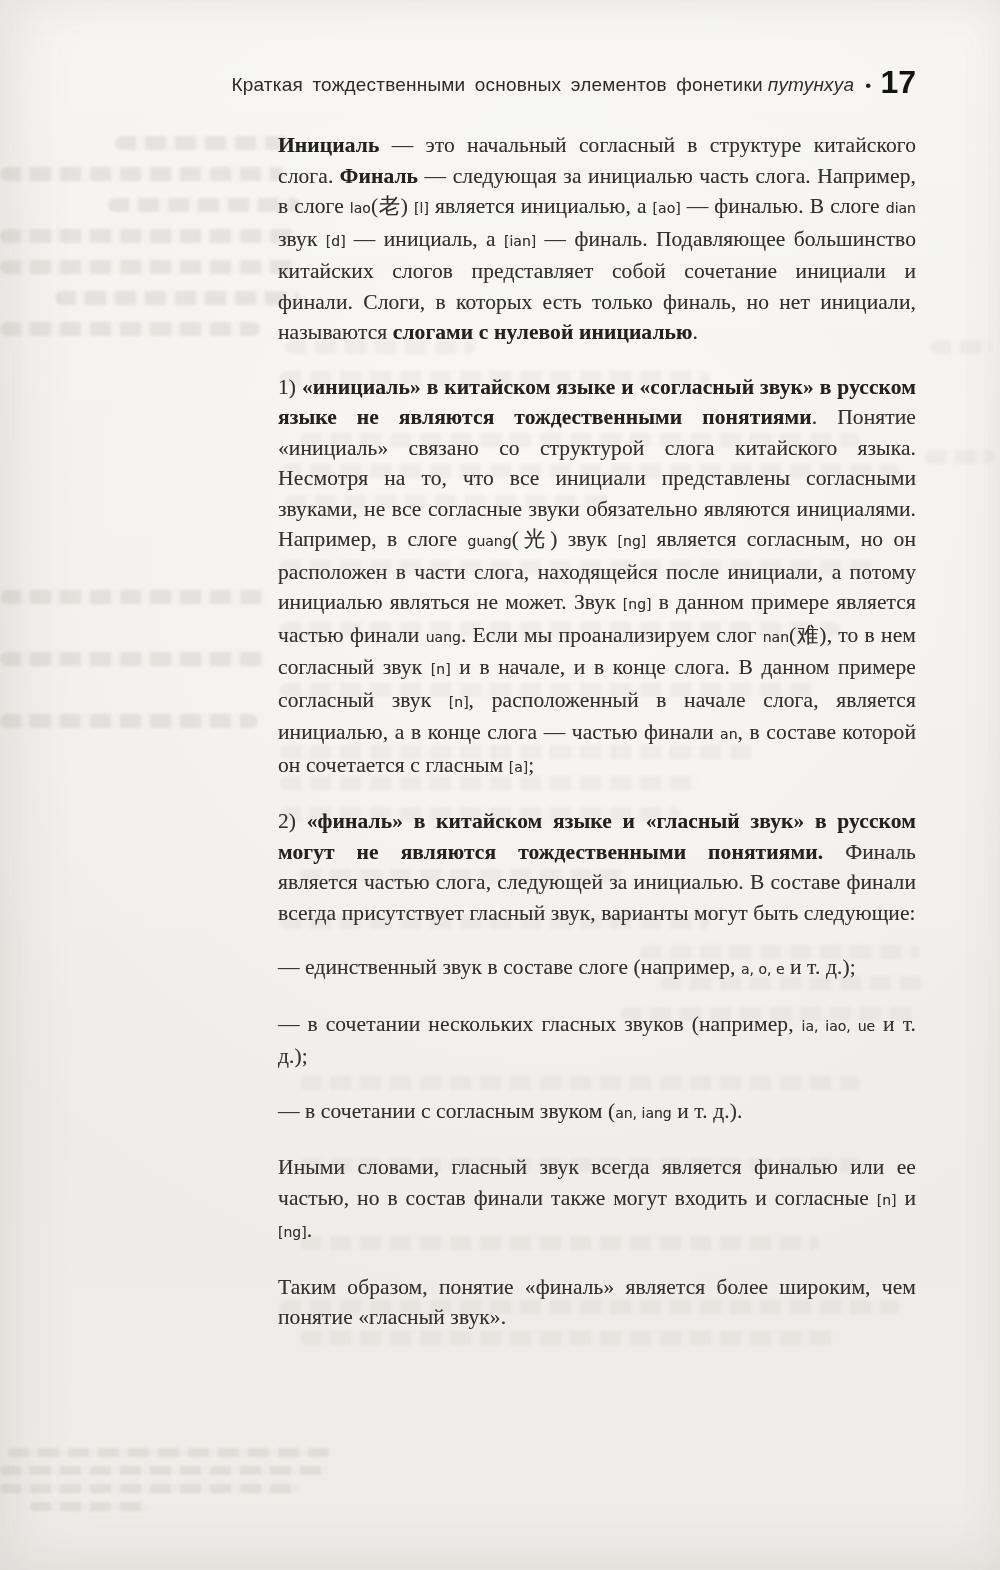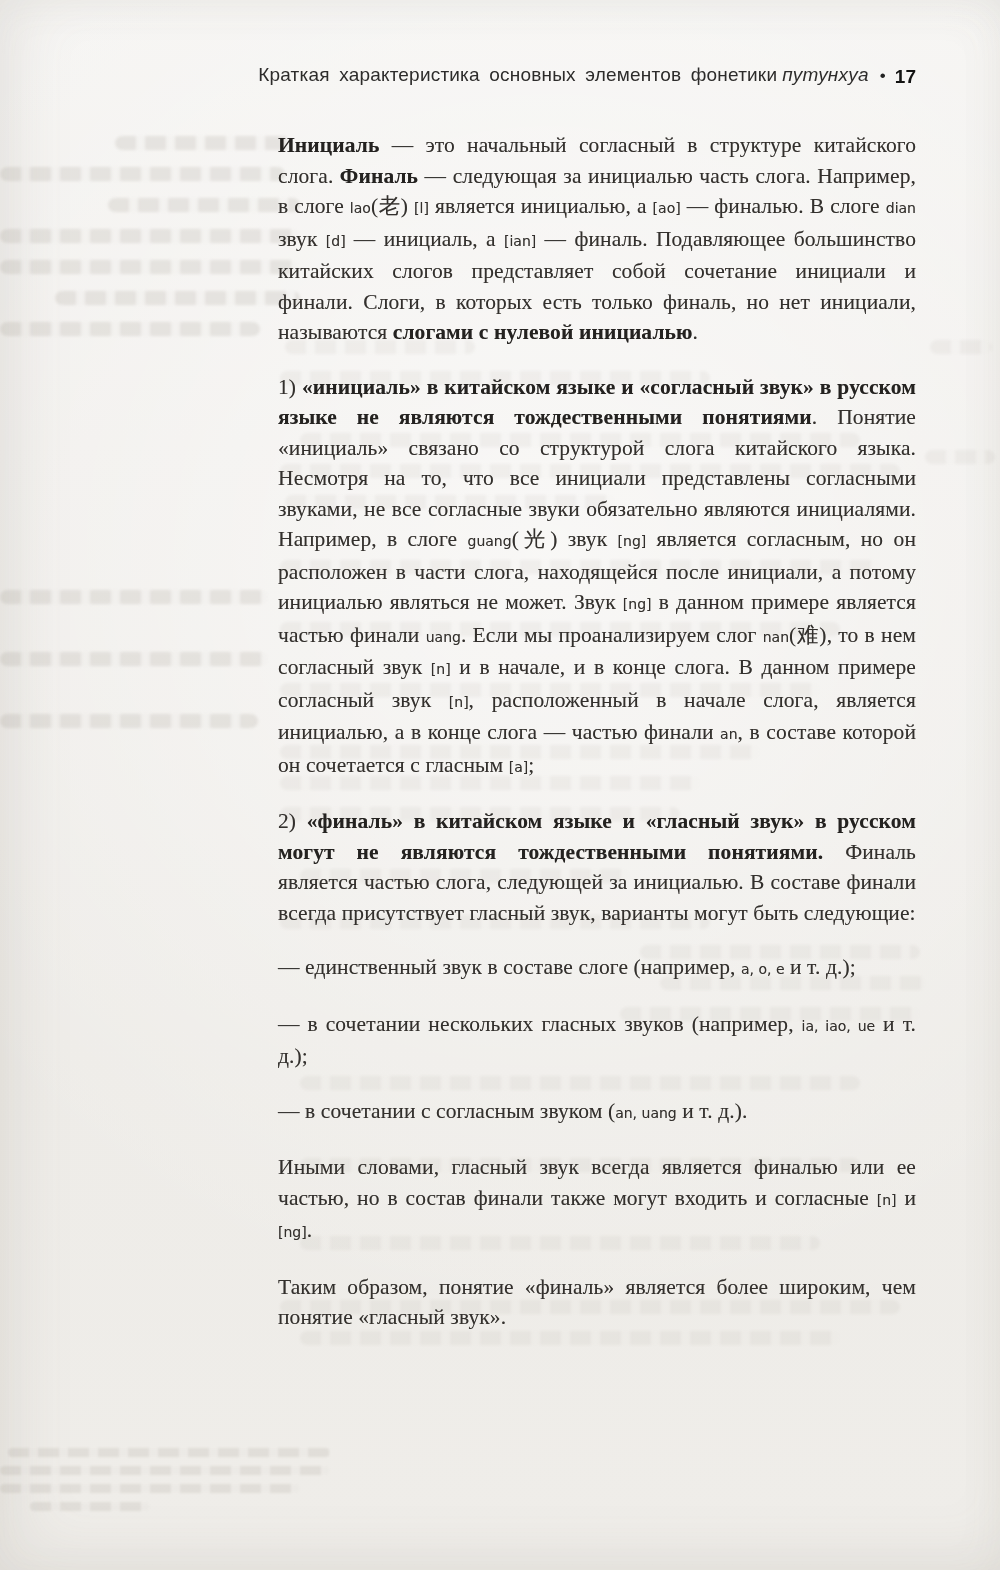--- a/index.html
+++ b/index.html
@@ -19,21 +19,21 @@
     box-shadow:inset 18px -12px 60px rgba(120,112,100,.10), inset -6px 6px 40px rgba(120,112,100,.05);
   }
   
   .header{
     position:absolute;left:0;top:64px;width:916px;text-align:right;
     font-family:"Liberation Sans", sans-serif;
     font-size:19px;color:#2d2c2b;letter-spacing:.2px;word-spacing:4px;white-space:nowrap;
   }
   .header .it{font-style:italic;margin-left:5px;}
   .header .dot{margin:0 9px 0 11px;font-size:17px;color:#222;}
-  .header .num{font-size:19px;font-weight:bold;color:#131312;letter-spacing:0;vertical-align:-2px;}
+  .header .num{font-size:32px;font-weight:bold;color:#131312;letter-spacing:0;vertical-align:-2px;}
   
   .column{
     position:absolute;left:278px;top:130px;width:638px;
     font-size:21.5px;line-height:30.5px;color:#33302d;
     text-align:justify;letter-spacing:.1px;
   }
   .para{margin:0 0 24px 0;text-shadow:0 0 .5px rgba(40,36,32,.35);}
   .para:last-child{margin-bottom:0;}
   .bold{font-weight:bold;color:#242220;}
   .pinyin{font-family:"DejaVu Sans", sans-serif;font-size:14px;letter-spacing:0;}
@@ -88,27 +88,27 @@
       <div class="g f" style="left: 300px; top: 1236px; width: 520px;"></div>
       <div class="g f" style="left: 280px; top: 1300px; width: 620px;"></div>
       <div class="g f" style="left: 300px; top: 1331px; width: 540px;"></div>
       <div class="g s" style="left: 8px; top: 1448px; width: 322px;"></div>
       <div class="g s" style="left: 0px; top: 1466px; width: 330px;"></div>
       <div class="g s" style="left: 0px; top: 1484px; width: 300px;"></div>
       <div class="g s f" style="left: 30px; top: 1502px; width: 120px;"></div>
     </div>
 
   <div class="header">
-    <span>Краткая характеристика основных элементов фонетики</span><span class="it">путунхуа</span><span class="dot">•</span><span class="num">17</span>
+    <span>Краткая тождественными основных элементов фонетики</span><span class="it">путунхуа</span><span class="dot">•</span><span class="num">17</span>
   </div>
 
   <div class="column">
       <div class="para"><span class="bold">Инициаль</span><span> — это начальный согласный в структуре китайского слога. </span><span class="bold">Финаль</span><span> — следующая за инициалью часть слога. Например, в слоге </span><span class="pinyin">lao</span><span>(老) </span><span class="pinyin">[l]</span><span> является инициалью, а </span><span class="pinyin">[ao]</span><span> — финалью. В слоге </span><span class="pinyin">dian</span><span> звук </span><span class="pinyin">[d]</span><span> — инициаль, а </span><span class="pinyin">[ian]</span><span> — финаль. Подавляющее большинство китайских слогов представляет собой сочетание инициали и финали. Слоги, в которых есть только финаль, но нет инициали, называются </span><span class="bold">слогами с нулевой инициалью</span><span>.</span></div>
       <div class="para"><span>1) </span><span class="bold">«инициаль» в китайском языке и «согласный звук» в русском языке не являются тождественными понятиями</span><span>. Понятие «инициаль» связано со структурой слога китайского языка. Несмотря на то, что все инициали представлены согласными звуками, не все согласные звуки обязательно являются инициалями. Например, в слоге </span><span class="pinyin">guang</span><span>(光) звук </span><span class="pinyin">[ng]</span><span> является согласным, но он расположен в части слога, находящейся после инициали, а потому инициалью являться не может. Звук </span><span class="pinyin">[ng]</span><span> в данном примере является частью финали </span><span class="pinyin">uang</span><span>. Если мы проанализируем слог </span><span class="pinyin">nan</span><span>(难), то в нем согласный звук </span><span class="pinyin">[n]</span><span> и в начале, и в конце слога. В данном примере согласный звук </span><span class="pinyin">[n]</span><span>, расположенный в начале слога, является инициалью, а в конце слога — частью финали </span><span class="pinyin">an</span><span>, в составе которой он сочетается с гласным </span><span class="pinyin">[a]</span><span>;</span></div>
       <div class="para"><span>2) </span><span class="bold">«финаль» в китайском языке и «гласный звук» в русском могут не являются тождественными понятиями.</span><span> Финаль является частью слога, следующей за инициалью. В составе финали всегда присутствует гласный звук, варианты могут быть следующие:</span></div>
       <div class="para"><span>— единственный звук в составе слоге (например, </span><span class="pinyin">a, o, e</span><span> и т. д.);</span></div>
       <div class="para"><span>— в сочетании нескольких гласных звуков (например, </span><span class="pinyin">ia, iao, ue</span><span> и т. д.);</span></div>
-      <div class="para"><span>— в сочетании с согласным звуком (</span><span class="pinyin">an, uang</span><span> и т. д.).</span></div>
+      <div class="para"><span>— в сочетании с согласным звуком (</span><span class="pinyin">an, iang</span><span> и т. д.).</span></div>
       <div class="para"><span>Иными словами, гласный звук всегда является финалью или ее частью, но в состав финали также могут входить и согласные </span><span class="pinyin">[n]</span><span> и </span><span class="pinyin">[ng]</span><span>.</span></div>
       <div class="para"><span>Таким образом, понятие «финаль» является более широким, чем понятие «гласный звук».</span></div>
     </div>
 
 </div>
 
 </body></html>

